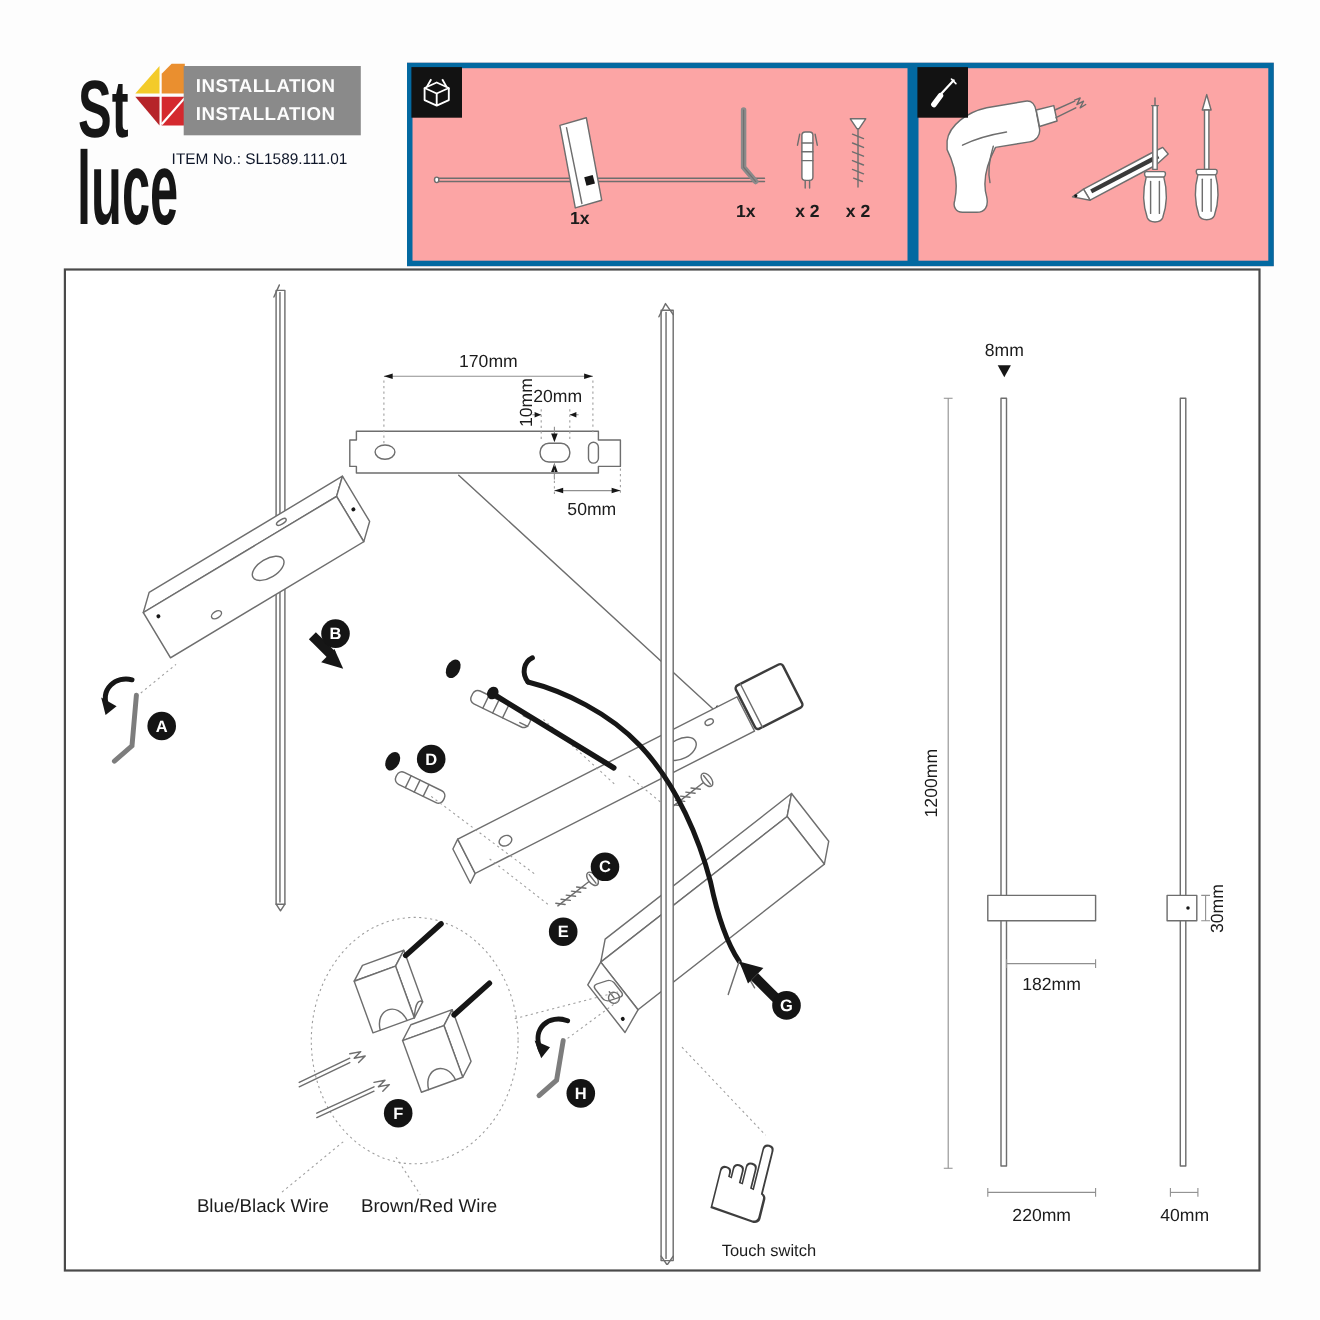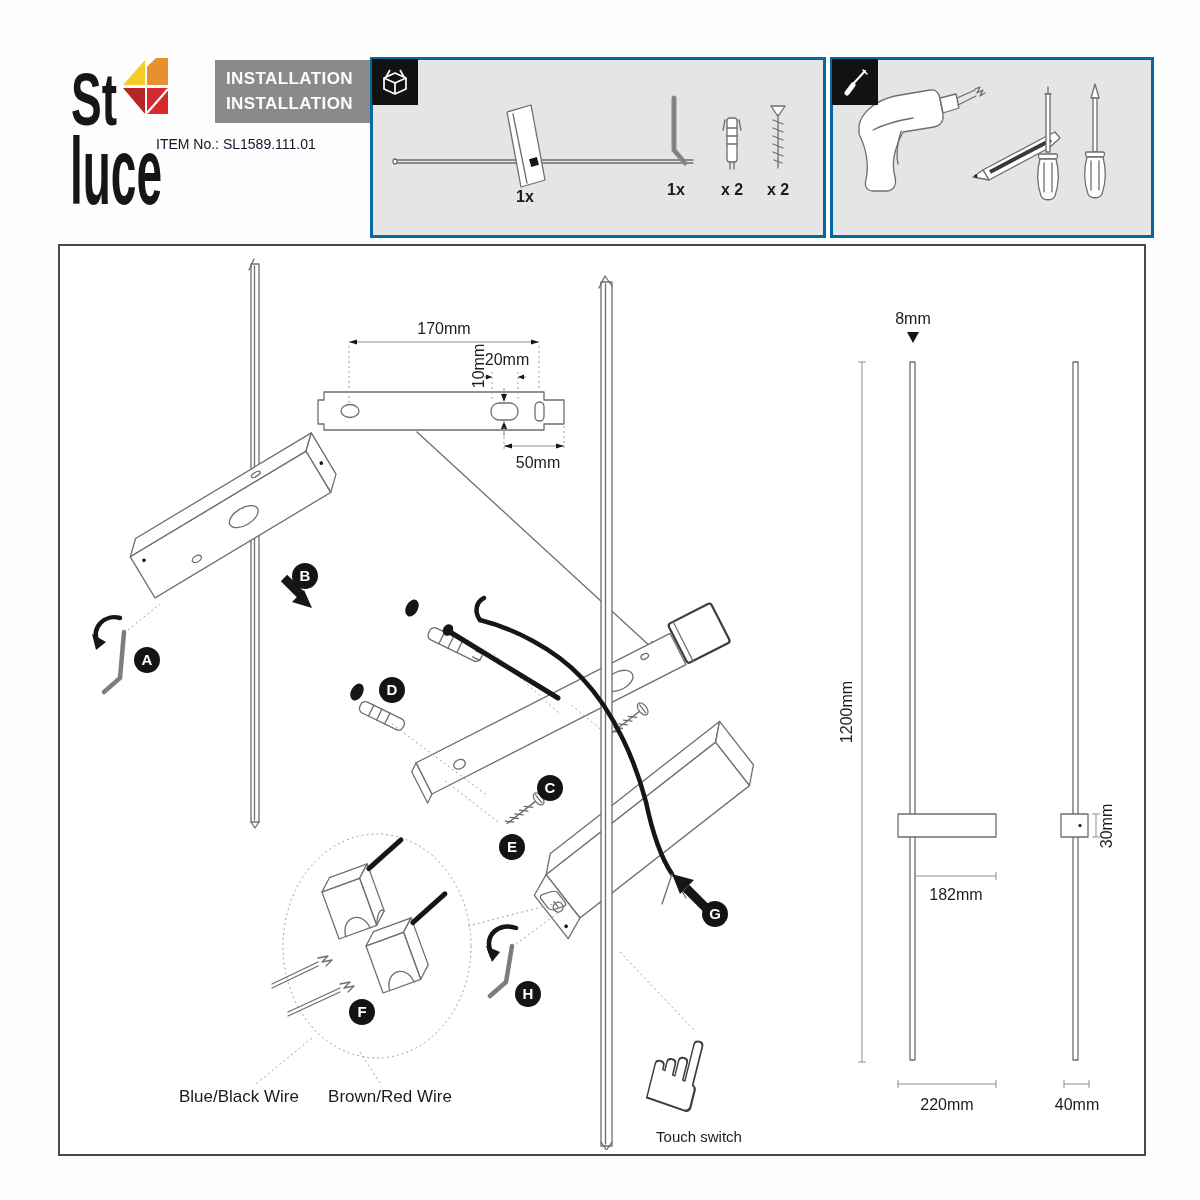--- a/index.html
+++ b/index.html
@@ -1,23 +1,23 @@
 <!DOCTYPE html>
 <html><head>
 <meta charset="utf-8">
 <style>
   html,body{margin:0;padding:0;background:#e8e8e8;}
   .page{position:relative;width:1200px;height:1200px;background:#fdfdfd;
         font-family:"Liberation Sans",sans-serif;overflow:hidden;}
   .abs{position:absolute;}
-  .panel{position:absolute;border:3px solid #0369a1;background:#e5e5e5;text-align:right;}
+  .panel{position:absolute;border:5px solid #0369a1;background:#fca5a5;text-align:right;}
   .corner-icon{position:absolute;left:-1px;top:-1px;width:46px;height:46px;background:#121212;
                display:flex;align-items:center;justify-content:center;}
   .title-box{position:absolute;left:167px;top:60px;width:150px;background:#8a8a8a;color:#fcfcfc;
-             font-size:17px;font-weight:bold;letter-spacing:.4px;line-height:1.45;padding:7px 0 7px 11px;margin-left:48px;}
+             font-size:17px;font-weight:bold;letter-spacing:.4px;line-height:1.45;padding:7px 0 7px 11px;}
   .prod{position:absolute;left:156px;top:133px;font-size:14px;color:#0f172a;line-height:1.6;}
   .main-panel{position:absolute;left:58px;top:244px;width:1084px;height:908px;border:2px solid #4a4a4a;background:#fff;}
   
   svg{display:block;}
   .art{fill:none;stroke:#6e6e6e;stroke-width:1.3;stroke-linejoin:round;stroke-linecap:round;}
   .artf{fill:#ffffff;stroke:#6e6e6e;stroke-width:1.3;stroke-linejoin:round;}
   .thick{fill:none;stroke:#161616;stroke-width:4.5;stroke-linecap:round;}
   .blk{fill:#161616;stroke:none;}
   .dim{fill:none;stroke:#8f8f8f;stroke-width:1;}
   .dash{fill:none;stroke:#9f9f9f;stroke-width:1;stroke-dasharray:2 3;}

